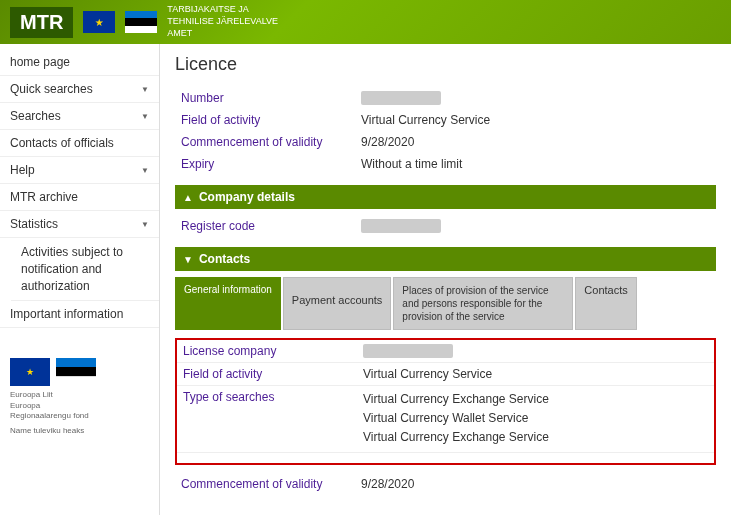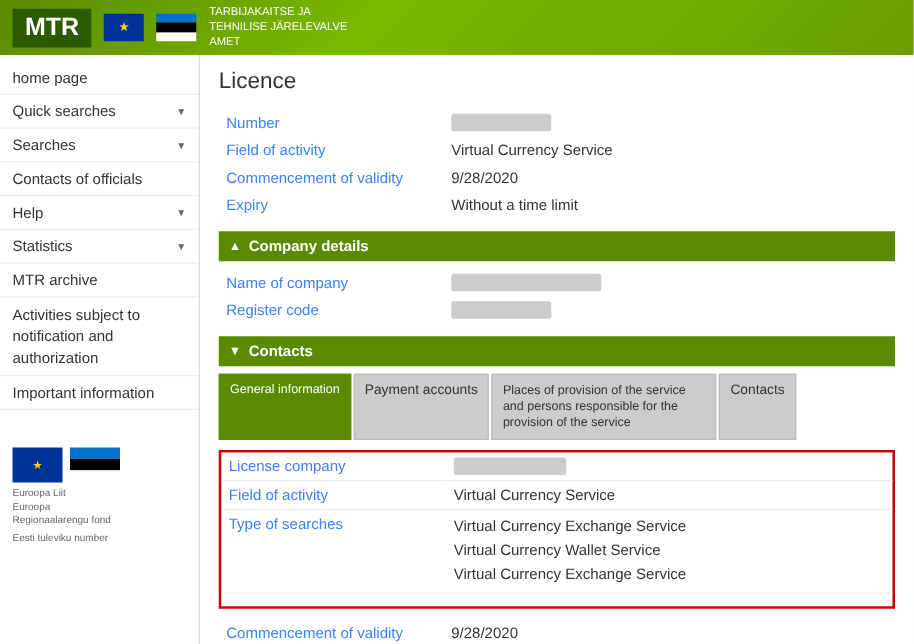--- a/index.html
+++ b/index.html
@@ -140,21 +140,21 @@
       width: 100%;
       border-collapse: collapse;
       margin-bottom: 10px;
     }
     .info-table td {
       padding: 4px 6px;
       font-size: 12px;
       vertical-align: top;
     }
     .info-table td:first-child {
-      color: #3b82f6;
+      color: #4c1d95;
       width: 180px;
     }
     .info-table td:last-child {
       color: #333;
     }
     .blurred-text {
       background: #ccc;
       color: #ccc;
       border-radius: 2px;
       display: inline-block;
@@ -249,47 +249,47 @@
     </div>
     <div class="sidebar-item has-arrow">
       <span>Searches</span>
     </div>
     <div class="sidebar-item">
       <span>Contacts of officials</span>
     </div>
     <div class="sidebar-item has-arrow">
       <span>Help</span>
     </div>
+    <div class="sidebar-item">
+      <span>MTR archive</span>
+    </div>
     <div class="sidebar-item has-arrow">
       <span>Statistics</span>
     </div>
-    <div class="sidebar-item">
-      <span>MTR archive</span>
-    </div>
-    <div class="sidebar-item" style="line-height:1.4; padding: 6px 10px;">
+    <div class="sidebar-item" style="line-height:1.4; padding: 6px 10px; margin-left: 11px;">
       <span>Activities subject to notification and authorization</span>
     </div>
     <div class="sidebar-item">
       <span>Important information</span>
     </div>
 
     <div class="sidebar-footer">
       <div class="sidebar-footer-logos">
         <div class="eu-logo-small">★</div>
         <div class="estonian-logo-small">
           <div class="s1"></div>
           <div class="s2"></div>
           <div class="s3"></div>
         </div>
       </div>
       <div class="sidebar-footer-text">
         <div>Euroopa Liit</div>
         <div>Euroopa</div>
         <div>Regionaalarengu fond</div>
-        <div style="margin-top:4px;">Eesti tuleviku number</div>
+        <div style="margin-top:4px;">Name tuleviku heaks</div>
       </div>
     </div>
   </div>
 
   <div class="main">
     <div class="page-title">Licence</div>
 
     <table class="info-table">
       <tbody>
           <tr>
@@ -310,41 +310,37 @@
       </tr>
     </tbody>
       </table>
 
     <div class="section-header">
       <span class="chevron">▲</span>
       <span>Company details</span>
     </div>
     <table class="info-table">
       <tbody>
-          <tr>
-        <td>Name of company</td>
-        <td><span class="blurred-text" style="width:120px;">&nbsp;</span></td>
-      </tr>
       <tr>
         <td>Register code</td>
         <td><span class="blurred-text" style="width:80px;">&nbsp;</span></td>
       </tr>
     </tbody>
       </table>
 
     <div class="section-header section-header-contacts">
       <span class="chevron">▼</span>
       <span>Contacts</span>
     </div>
 
     <div class="tabs-row">
       <div class="tab active" style="background:#5a8a00; color:white; font-size:10px; padding:6px 8px;">
         <span>General information</span>
       </div>
-      <div class="tab" style="font-size:11px; padding:6px 8px;">
+      <div class="tab" style="font-size:11px; padding:16px 8px;">
         <span>Payment accounts</span>
       </div>
       <div class="tab wide" style="font-size:10px; padding:6px 8px; max-width:180px;">
         <span>Places of provision of the service and persons responsible for the provision of the service</span>
       </div>
       <div class="tab" style="font-size:11px; padding:6px 8px;">
         <span>Contacts</span>
       </div>
     </div>
 

